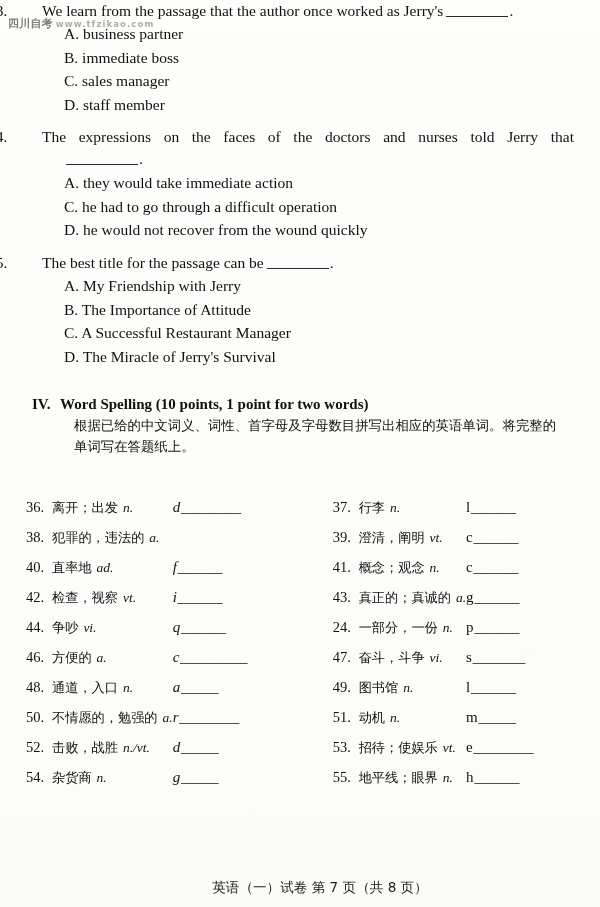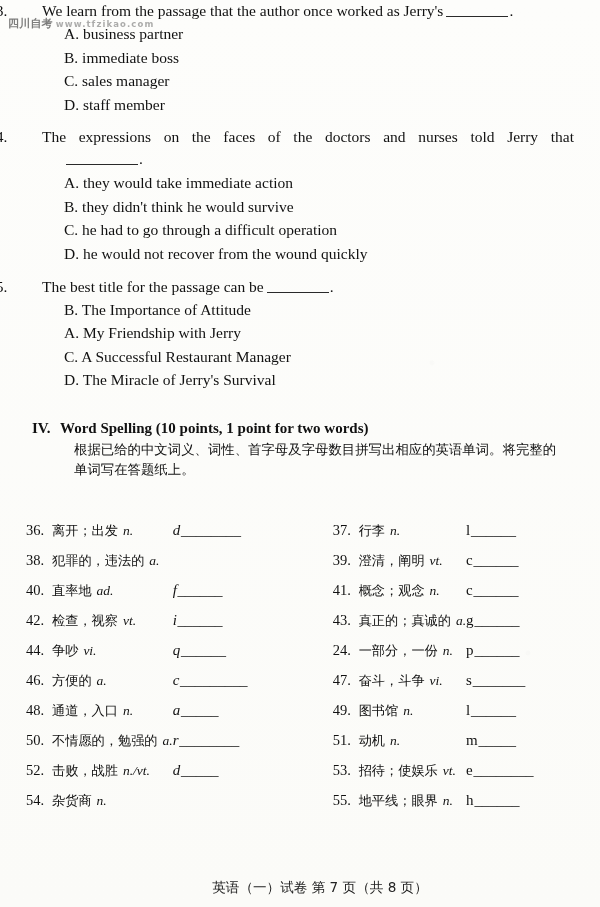--- a/index.html
+++ b/index.html
@@ -175,31 +175,30 @@
     <p class="opt">C. sales manager</p>
     <p class="opt">D. staff member</p>
   </div>
 
   <div class="q" style="margin-top:10px;">
     <p class="q-stem justify">
       <span class="q-num">34.</span><span>The expressions on the faces of the doctors and nurses told Jerry that</span>
     </p>
     <p class="blank-line2"><span class="blank-inline"></span><span>.</span></p>
     <p class="opt">A. they would take immediate action</p>
-    <p class="opt">B. they didn't think he would survive</p>
     <p class="opt">C. he had to go through a difficult operation</p>
     <p class="opt">D. he would not recover from the wound quickly</p>
   </div>
 
   <div class="q" style="margin-top:11px;">
     <p class="q-stem">
       <span class="q-num">35.</span><span>The best title for the passage can be</span><span class="blank-inline"></span><span>.</span>
     </p>
+    <p class="opt">A. My Friendship with Jerry</p>
     <p class="opt">B. The Importance of Attitude</p>
-    <p class="opt">A. My Friendship with Jerry</p>
     <p class="opt">C. A Successful Restaurant Manager</p>
     <p class="opt">D. The Miracle of Jerry's Survival</p>
   </div>
 
   <div class="gap-big"></div>
 
   <div class="sec-head">
     <span class="sec-numeral">IV.</span>
     <span class="sec-title">Word Spelling (10 points, 1 point for two words)</span>
   </div>
@@ -321,20 +320,21 @@
       <span class="sp-num">53.</span>
       <span class="sp-cn">招待；使娱乐</span>
       <span class="sp-pos">vt.</span>
       <span class="sp-ans"><span class="sp-letter">e</span><span class="sp-blank">________</span></span>
     </div>
 
     <div class="sp-item col-left">
       <span class="sp-num">54.</span>
       <span class="sp-cn">杂货商</span>
       <span class="sp-pos">n.</span>
+      <span class="sp-ans"><span class="sp-letter">g</span><span class="sp-blank">_____</span></span>
     </div>
     <div class="sp-item col-right">
       <span class="sp-num">55.</span>
       <span class="sp-cn">地平线；眼界</span>
       <span class="sp-pos">n.</span>
       <span class="sp-ans"><span class="sp-letter">h</span><span class="sp-blank">______</span></span>
     </div>
 
   </div>
 

